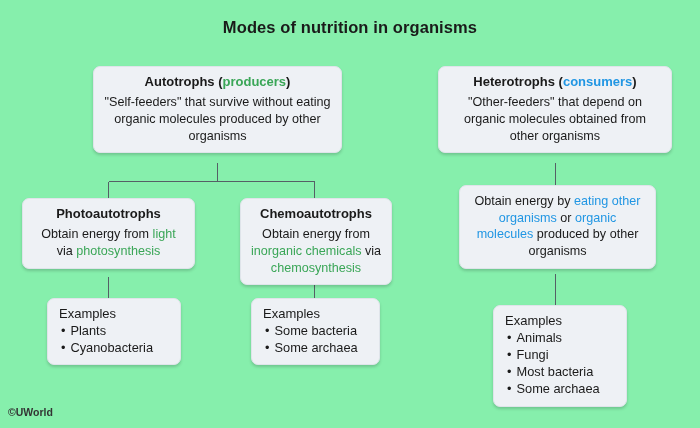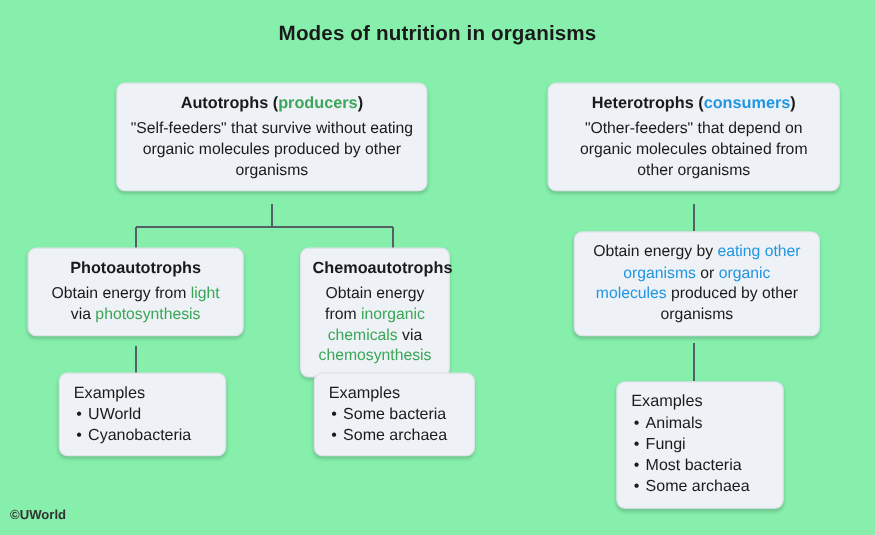--- a/index.html
+++ b/index.html
@@ -84,21 +84,21 @@
     left: 8px;
     top: 406px;
     font-size: 10.5px;
     color: #333333;
     font-weight: bold;
   }
   
   #node-autotrophs      { left: 93px;  top: 66px;  width: 249px; }
   #node-heterotrophs    { left: 438px; top: 66px;  width: 234px; }
   #node-photoautotrophs { left: 22px;  top: 198px; width: 173px; }
-  #node-chemoautotrophs { left: 240px; top: 198px; width: 120px; }
+  #node-chemoautotrophs { left: 240px; top: 198px; width: 152px; }
   #node-hetero-detail   { left: 459px; top: 185px; width: 197px; }
   #node-ex-photo        { left: 47px;  top: 298px; width: 134px; }
   #node-ex-chemo        { left: 251px; top: 298px; width: 129px; }
   #node-ex-hetero       { left: 493px; top: 305px; width: 134px; }
 </style>
 </head>
 <body>
 
 <div id="canvas">
 
@@ -152,21 +152,21 @@
 
   <div class="node" id="node-hetero-detail">
     <div class="node-body">
       <span>Obtain energy by </span><span class="blue">eating other organisms</span><span> or </span><span class="blue">organic molecules</span><span> produced by other organisms</span>
     </div>
   </div>
 
   <div class="node" id="node-ex-photo">
     <div class="ex-title">Examples</div>
     <ul class="ex-list">
-      <li>UWorld</li>
+      <li>Plants</li>
       <li>Cyanobacteria</li>
     </ul>
   </div>
 
   <div class="node" id="node-ex-chemo">
     <div class="ex-title">Examples</div>
     <ul class="ex-list">
       <li>Some bacteria</li>
       <li>Some archaea</li>
     </ul>

